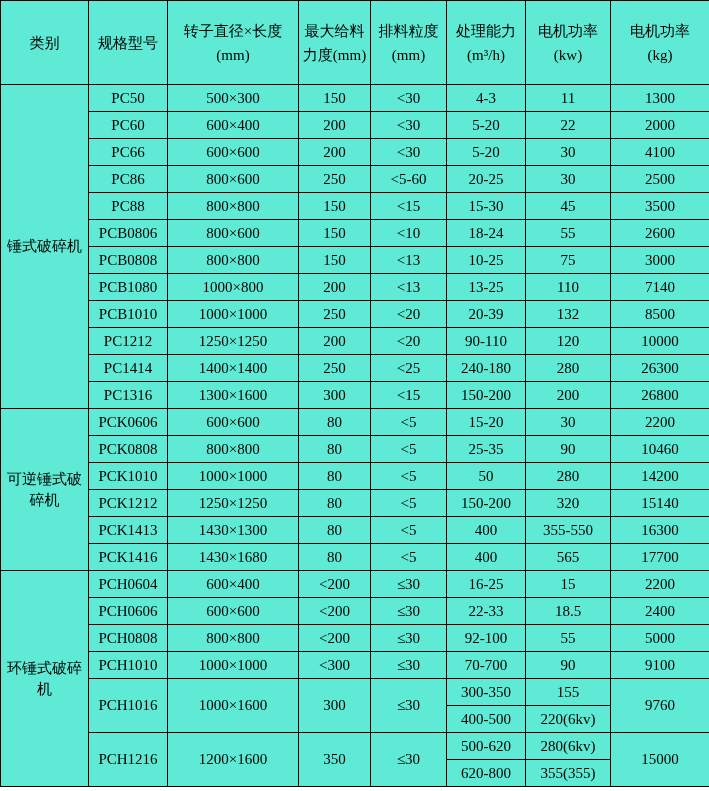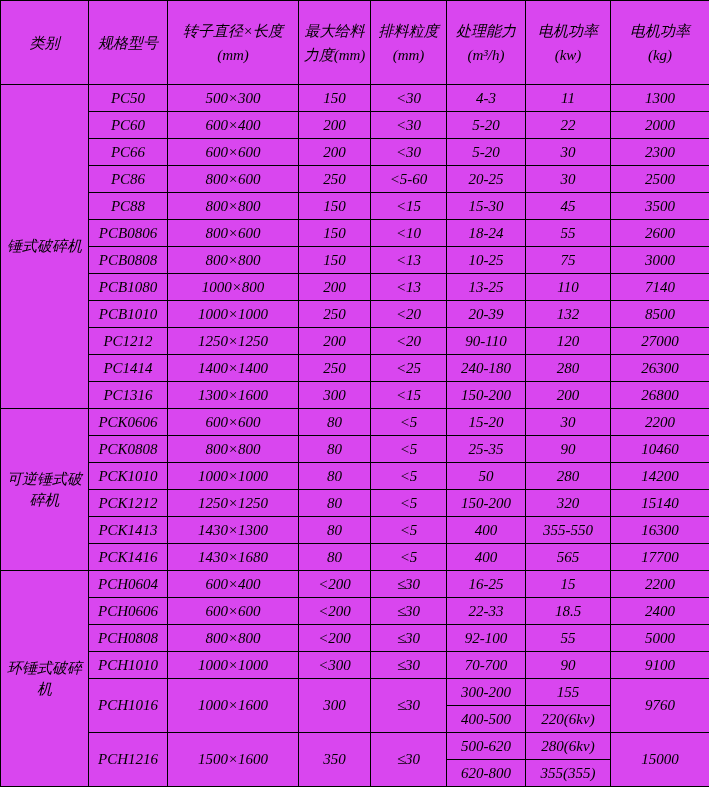--- a/index.html
+++ b/index.html
@@ -8,22 +8,21 @@
     background: #ffffff;
   }
   body {
     font-family: "Liberation Serif", "DejaVu Serif", serif;
     color: #000000;
   }
   .spec-table {
     border-collapse: collapse;
     table-layout: fixed;
     width: 709px;
-    background: #d946ef;
-    font-style: italic;
+    background: #5eead4;
   }
   .spec-table th,
   .spec-table td {
     border: 1px solid #000000;
     text-align: center;
     vertical-align: middle;
     padding: 0 2px;
     font-weight: normal;
     font-size: 15px;
     line-height: 1.4;
@@ -108,21 +107,21 @@
         <td>22</td>
         <td>2000</td>
       </tr>
       <tr>
         <td>PC66</td>
         <td>600×600</td>
         <td>200</td>
         <td>&lt;30</td>
         <td>5-20</td>
         <td>30</td>
-        <td>2300</td>
+        <td>4100</td>
       </tr>
       <tr>
         <td>PC86</td>
         <td>800×600</td>
         <td>250</td>
         <td>&lt;5-60</td>
         <td>20-25</td>
         <td>30</td>
         <td>2500</td>
       </tr>
@@ -171,21 +170,21 @@
         <td>132</td>
         <td>8500</td>
       </tr>
       <tr>
         <td>PC1212</td>
         <td>1250×1250</td>
         <td>200</td>
         <td>&lt;20</td>
         <td>90-110</td>
         <td>120</td>
-        <td>27000</td>
+        <td>10000</td>
       </tr>
       <tr>
         <td>PC1414</td>
         <td>1400×1400</td>
         <td>250</td>
         <td>&lt;25</td>
         <td>240-180</td>
         <td>280</td>
         <td>26300</td>
       </tr>
@@ -288,31 +287,31 @@
         <td>≤30</td>
         <td>70-700</td>
         <td>90</td>
         <td>9100</td>
       </tr>
       <tr>
         <td rowspan="2">PCH1016</td>
         <td rowspan="2">1000×1600</td>
         <td rowspan="2">300</td>
         <td rowspan="2">≤30</td>
-        <td>300-200</td>
+        <td>300-350</td>
         <td>155</td>
         <td rowspan="2">9760</td>
       </tr>
       <tr>
         <td>400-500</td>
         <td>220(6kv)</td>
       </tr>
       <tr>
         <td rowspan="2">PCH1216</td>
-        <td rowspan="2">1500×1600</td>
+        <td rowspan="2">1200×1600</td>
         <td rowspan="2">350</td>
         <td rowspan="2">≤30</td>
         <td>500-620</td>
         <td>280(6kv)</td>
         <td rowspan="2">15000</td>
       </tr>
       <tr>
         <td>620-800</td>
         <td>355(355)</td>
       </tr>

